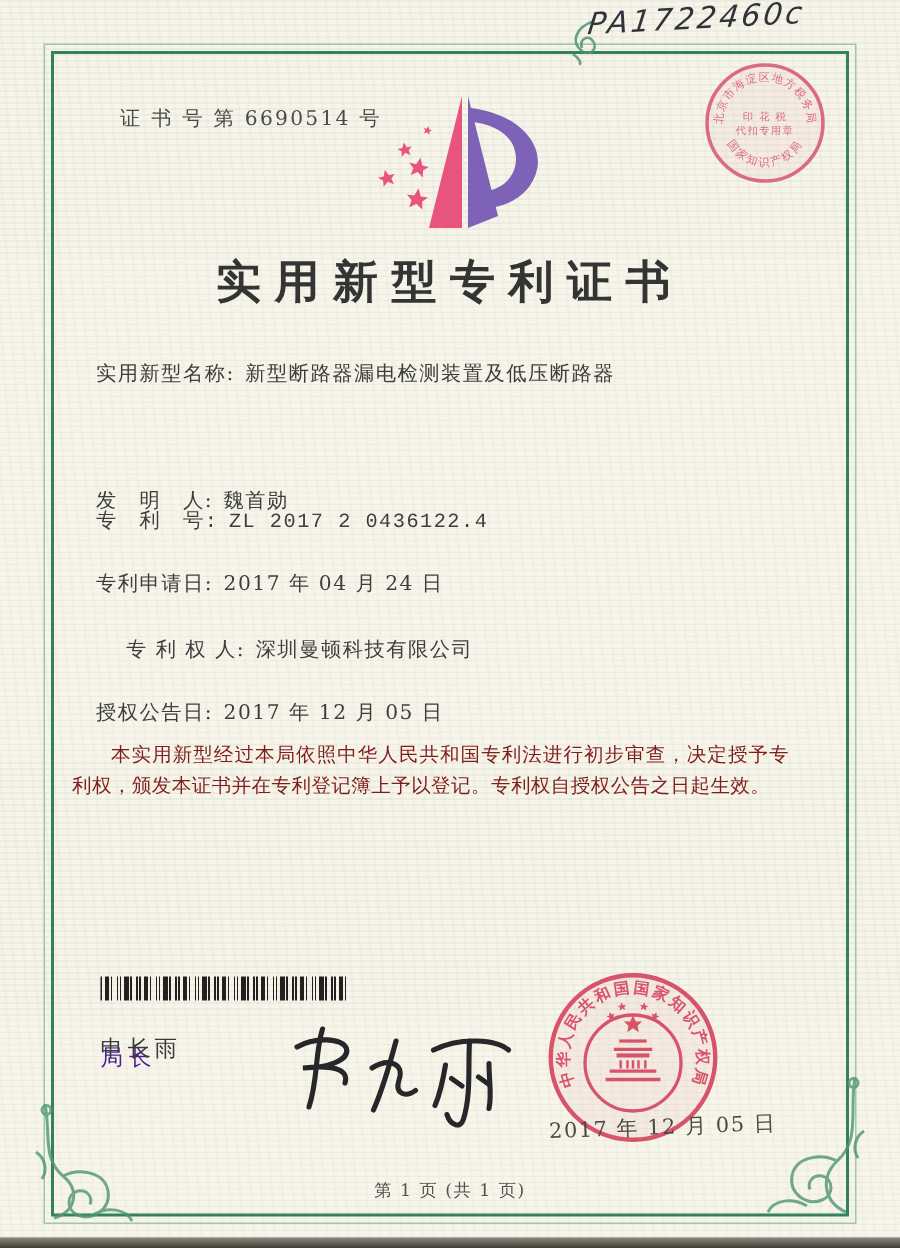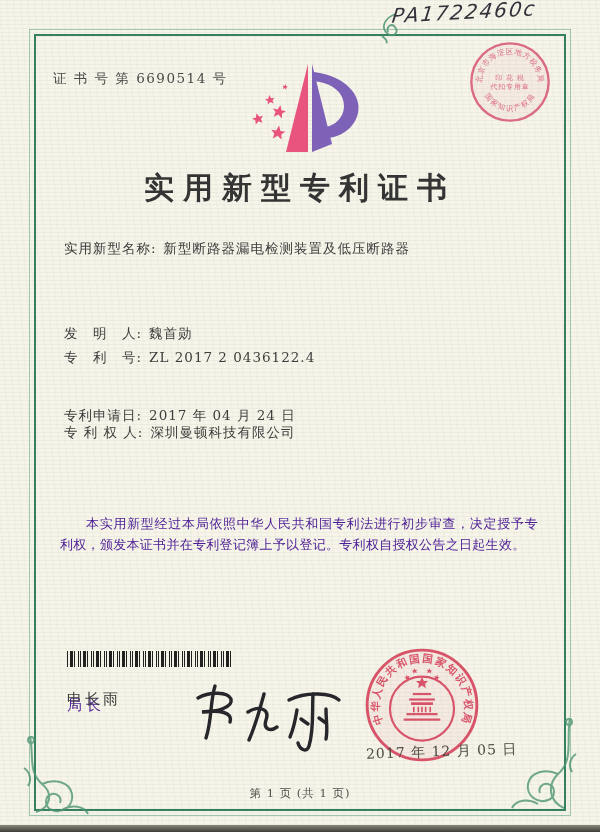--- a/index.html
+++ b/index.html
@@ -18,32 +18,32 @@
       repeating-linear-gradient(0deg, rgba(140,175,150,0.10) 0 1px, transparent 1px 4px),
       repeating-linear-gradient(86deg, rgba(160,185,165,0.05) 0 2px, transparent 2px 7px);
   }
   .bottom-edge{ position:absolute; left:0; right:0; bottom:0; height:7px;
     background:linear-gradient(#8a877c,#3f3d36); }
   .border-outer{ position:absolute; left:29px; top:29px; right:29px; bottom:16px;
     border:1px solid #9fc7ae; }
   .border-inner{ position:absolute; left:34px; top:34px; right:34px; bottom:21px;
     border:2px solid #35815f; }
   .abs{ position:absolute; }
-  .cert-no{ left:53px; top:70px; font-size:13.5px; letter-spacing:1.5px; color:#4a4a4a; }
+  .cert-no{ left:80px; top:70px; font-size:13.5px; letter-spacing:1.5px; color:#4a4a4a; }
   .handwriting{ left:392px; top:0px; font-family:"DejaVu Sans","Liberation Sans",sans-serif;
     font-style:italic; font-size:20px; color:#33323a; letter-spacing:2px;
     transform:rotate(-3deg) skewX(-10deg); z-index:6; }
   .title{ left:0; right:0; top:168px; text-align:center; font-size:30px; font-weight:600;
     letter-spacing:9px; color:#343434; }
   .field{ left:64px; font-size:13.5px; color:#3d3d3d; letter-spacing:1px; white-space:nowrap; }
   .field .val{ margin-left:7px; }
-  .f0{ top:240px; } .f1{ top:297px;margin-top:28px; } .f2{ top:349px; }
-  .f3{ top:380px;margin-top:27px; } .f4{ top:424px; } .f5{ top:466px; }
-  .body-text{ left:60px; top:494px; width:478px; font-size:13px; line-height:1.6;
-    color:#4c1d95; text-align:justify; letter-spacing:0.3px;margin-top:20px; }
+  .f0{ top:240px; } .f1{ top:297px;margin-top:28px; } .f2{ top:338px;font-family:Liberation Mono, monospace; }
+  .f3{ top:380px; } .f4{ top:424px;margin-left:20px; } .f5{ top:466px; }
+  .body-text{ left:48px; top:494px; width:478px; font-size:13px; line-height:1.6;
+    color:#7f1d1d; text-align:justify; letter-spacing:0.3px; }
   .body-text p{ margin:0; text-indent:2em; }
   .barcode{ left:67px; top:651px; width:164px; height:16px;
     background:repeating-linear-gradient(90deg,
       #22211f 0 1px, transparent 1px 3px, #22211f 3px 6px, transparent 6px 7px,
       #22211f 7px 8px, transparent 8px 11px, #22211f 11px 12px, transparent 12px 13px); }
   .director-label{ left:67px; top:696px; font-size:15px; letter-spacing:4px; color:#4c1d95;
     font-family:"DejaVu Sans","Liberation Sans",sans-serif; }
   .director-name{ left:67px; top:690px; font-size:15px; letter-spacing:3px; color:#3a3a3a;
     font-family:"DejaVu Sans","Liberation Sans",sans-serif; }
   .signature{ left:185px; top:666px; z-index:5; }
@@ -111,20 +111,23 @@
   </div>
   <div class="abs field f2">
     <span>专　利　号:</span><span class="val">ZL 2017 2 0436122.4</span>
   </div>
   <div class="abs field f3">
     <span>专利申请日:</span><span class="val">2017 年 04 月 24 日</span>
   </div>
   <div class="abs field f4">
     <span>专 利 权 人:</span><span class="val">深圳曼顿科技有限公司</span>
   </div>
+  <div class="abs field f5">
+    <span>授权公告日:</span><span class="val">2017 年 12 月 05 日</span>
+  </div>
 
   <div class="abs body-text">
     <p>本实用新型经过本局依照中华人民共和国专利法进行初步审查，决定授予专利权，颁发本证书并在专利登记簿上予以登记。专利权自授权公告之日起生效。</p>
   </div>
 
   <div class="abs barcode"></div>
 
   <div class="abs director-label">局长</div>
   <div class="abs director-name">申长雨</div>
 

